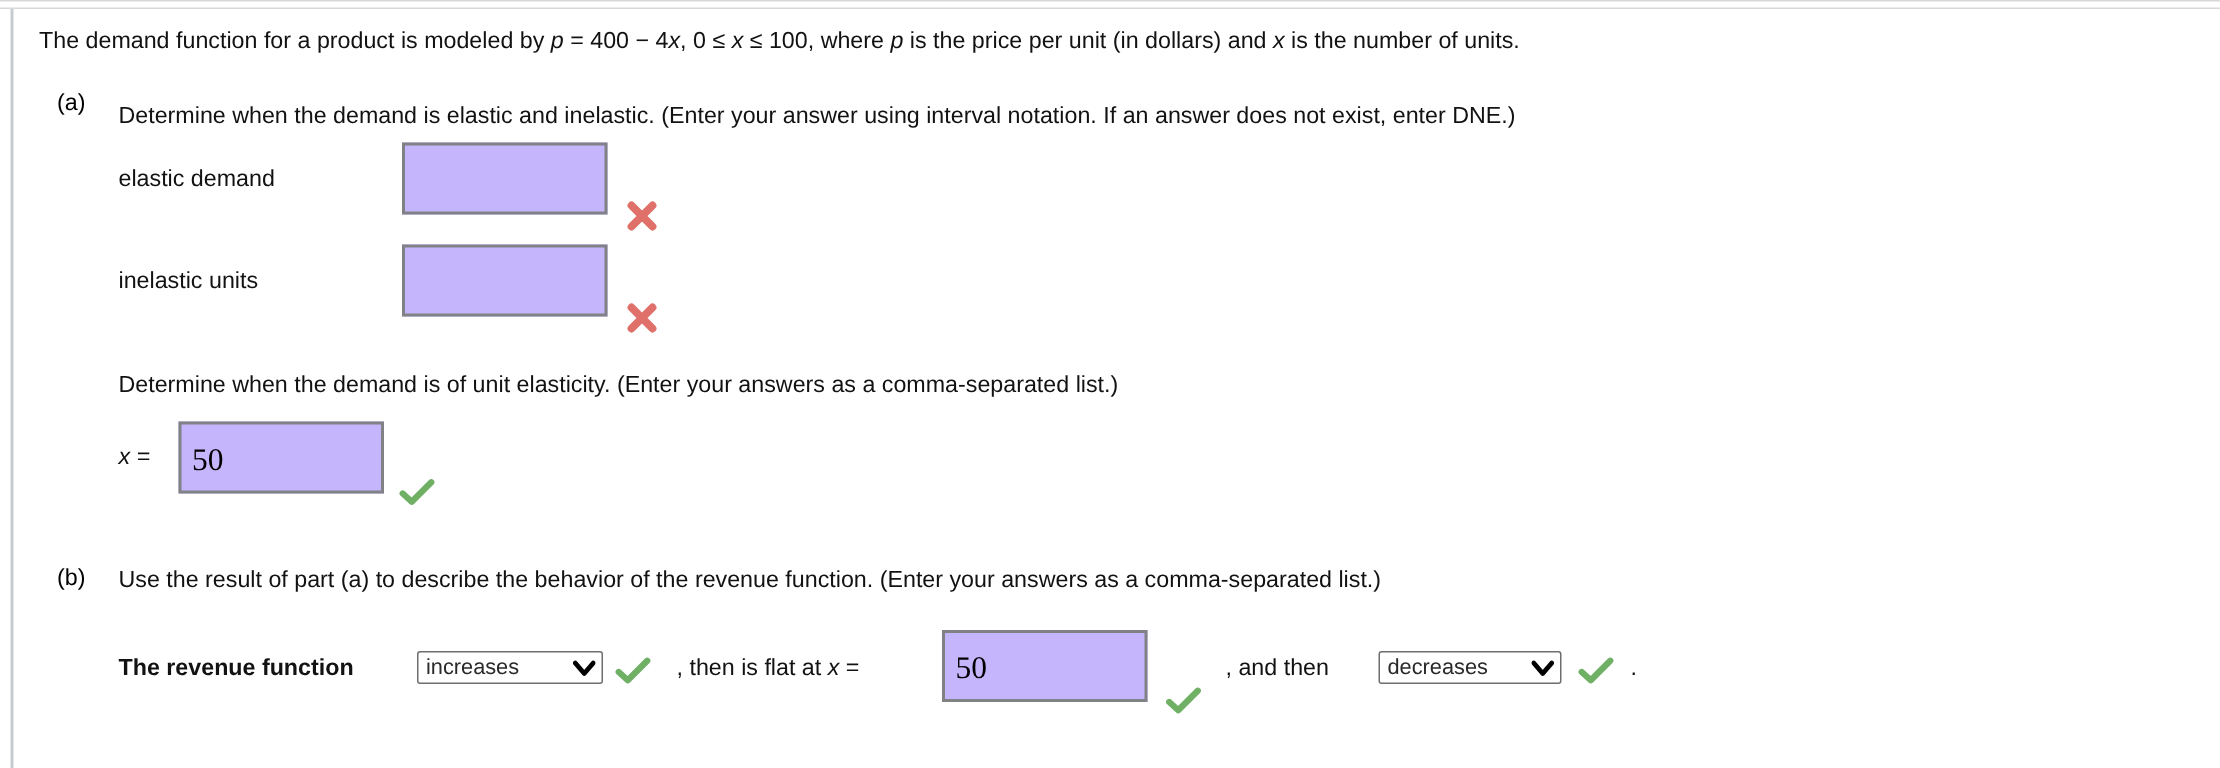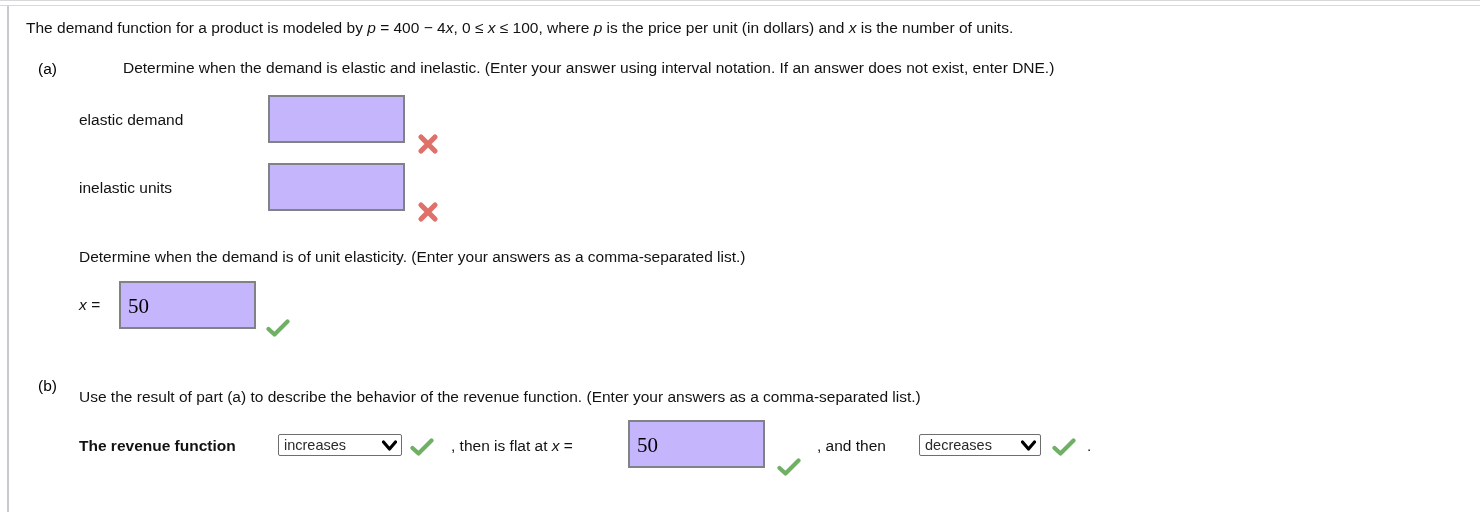--- a/index.html
+++ b/index.html
@@ -56,22 +56,22 @@
   }
   .it { font-style: italic; }
 
   
   #prompt { left: 26px; top: 18px; }
 
   
   .part-label { position: absolute; font-size: 15.5px; white-space: nowrap; }
   #part-a-label { left: 38px; top: 60px; }
   #part-b-label { left: 38px; top: 377px; }
-  #part-a-text  { left: 79px; top: 58px; margin-left: 44px; }
-  #part-b-text  { left: 79px; top: 387px; text-align: right; }
+  #part-a-text  { left: 79px; top: 68px; }
+  #part-b-text  { left: 79px; top: 377px; text-align: right; }
 
   
   #elastic-label   { left: 79px; top: 110px; }
   #inelastic-label { left: 79px; top: 178px; }
   #unit-elasticity-text { left: 79px; top: 247px; }
 
   
   .ansbox {
     position: absolute;
     box-sizing: border-box;

